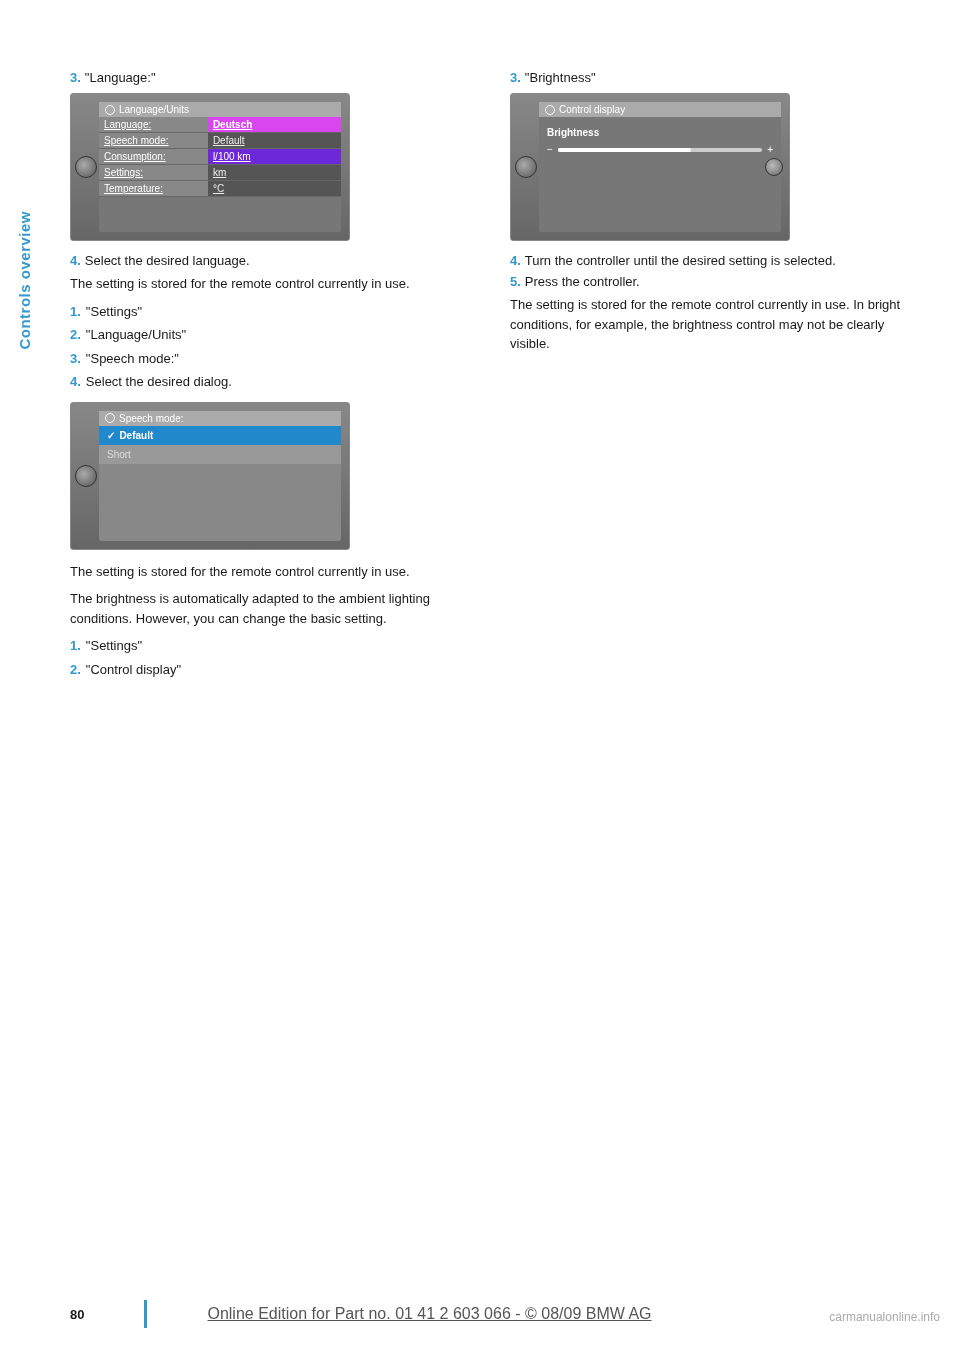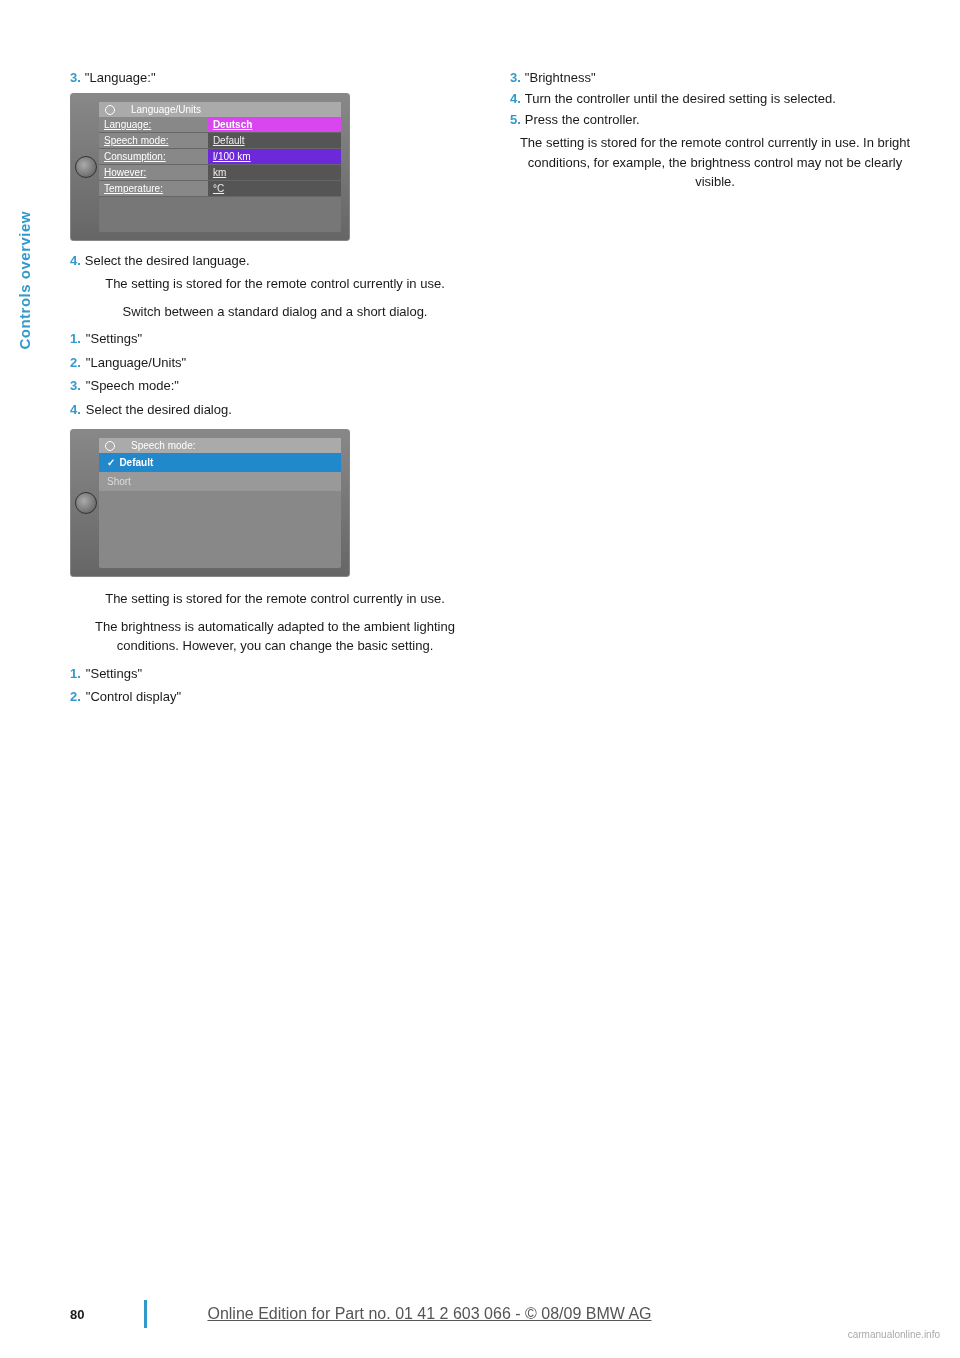--- a/index.html
+++ b/index.html
@@ -81,21 +81,20 @@
       font-weight: bold;
       font-size: 13px;
       margin-top: 16px;
       margin-bottom: 6px;
     }
 
     .paragraph {
       font-size: 13px;
       line-height: 1.5;
       margin-bottom: 8px;
-      text-align: center;
     }
 
     
     .screenshot {
       background: #555;
       border: 1px solid #888;
       border-radius: 3px;
       margin: 8px 0 12px 0;
       overflow: hidden;
       position: relative;
@@ -119,21 +118,21 @@
       border-radius: 2px;
     }
 
     .screenshot-title-bar {
       background: #aaa;
       padding: 2px 6px;
       font-size: 10px;
       color: #fff;
       display: flex;
       align-items: center;
-      gap: 16px;
+      gap: 4px;
     }
     .settings-icon-small {
       width: 10px;
       height: 10px;
       border: 1px solid #fff;
       border-radius: 50%;
       display: inline-block;
     }
 
     .screenshot-table {
@@ -304,24 +303,24 @@
     }
     .footer-text {
       font-size: 16px;
       color: #555;
       text-decoration: underline;
     }
 
     
     .watermark {
       position: absolute;
-      bottom: 18px;
+      bottom: 34px;
       right: 20px;
       color: #aaa;
-      font-size: 10px;
+      font-size: 12px;
     }
   </style>
 </head>
 <body>
 
 <div class="page-container">
 
   <div class="sidebar-label">
     <span>Controls overview</span>
   </div>
@@ -351,39 +350,38 @@
               </tr>
               <tr>
                 <td>Speech mode:</td>
                 <td>Default</td>
               </tr>
               <tr class="highlighted2">
                 <td>Consumption:</td>
                 <td>l/100 km</td>
               </tr>
               <tr>
-                <td>However:</td>
+                <td>Settings:</td>
                 <td>km</td>
               </tr>
               <tr>
                 <td>Temperature:</td>
                 <td>°C</td>
               </tr>
             </tbody>
               </table>
           </div>
         </div>
 
         <div class="step-line">
           <span class="step-number">4.</span>
           <span class="step-text">Select the desired language.</span>
         </div>
         <p class="paragraph">The setting is stored for the remote control currently in use.</p>
 
-        <p class="paragraph">Switch between a standard dialog and a short dialog.</p>
 
         <ul class="steps-list">
           <li>
             <span class="step-number">1.</span>
             <span>"Settings"</span>
           </li>
           <li>
             <span class="step-number">2.</span>
             <span>"Language/Units"</span>
           </li>
@@ -433,20 +431,40 @@
 
       </div>
 
       <div class="col-right">
 
         <div class="step-line">
           <span class="step-number">3.</span>
           <span class="step-text">"Brightness"</span>
         </div>
 
+        <div class="screenshot brightness-screenshot">
+          <div class="knob-left"></div>
+          <div class="brightness-inner">
+            <div class="screenshot-title-bar">
+              <span class="settings-icon-small"></span>
+              <span>Control display</span>
+            </div>
+            <div class="brightness-slider-area">
+              <div class="brightness-label">Brightness</div>
+              <div class="brightness-slider-row">
+                <span>−</span>
+                <div class="slider-track">
+                  <div class="slider-fill"></div>
+                </div>
+                <span>+</span>
+              </div>
+            </div>
+          </div>
+          <div class="knob-right"></div>
+        </div>
 
         <div class="step-line">
           <span class="step-number">4.</span>
           <span class="step-text">Turn the controller until the desired setting is selected.</span>
         </div>
         <div class="step-line">
           <span class="step-number">5.</span>
           <span class="step-text">Press the controller.</span>
         </div>
         <p class="paragraph">The setting is stored for the remote control currently in use. In bright conditions, for example, the brightness control may not be clearly visible.</p>

